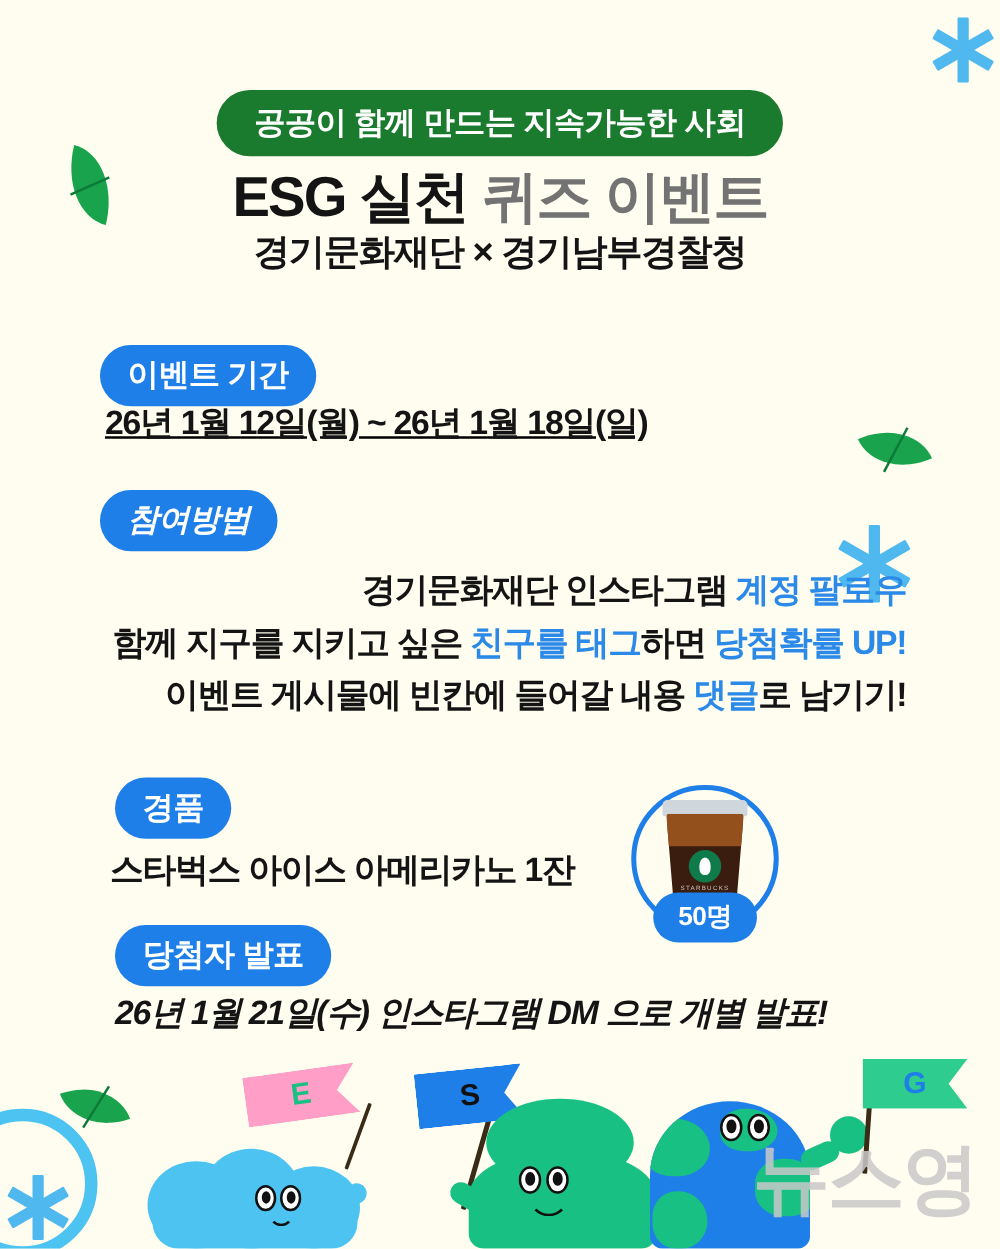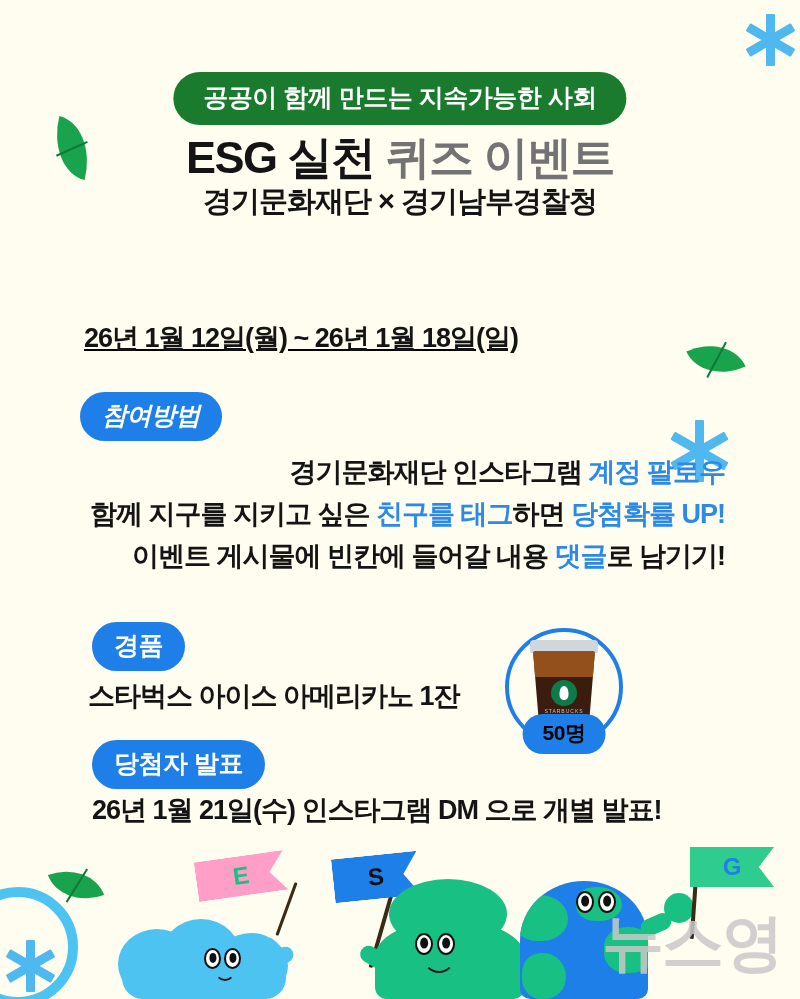--- a/index.html
+++ b/index.html
@@ -197,21 +197,21 @@
     font-size: 5px;
     letter-spacing: 1px;
     color: #c9c2bb;
   }
   .count-badge {
     position: absolute;
     left: 50%;
     bottom: -8px;
     transform: translateX(-50%);
     background: #1f7fe8;
-    color: #000000;
+    color: #ffffff;
     border-radius: 22px;
     padding: 5px 20px 7px;
     font-size: 21px;
     font-weight: 700;
     letter-spacing: -0.5px;
     white-space: nowrap;
     text-align: right;
   }
 
   
@@ -350,20 +350,23 @@
   <div class="deco" style="left:-42px; bottom:-8px; width:120px; height:120px; border:10px solid #4cc3f0; border-radius:50%; box-sizing:border-box;"></div>
 
   <div class="green-badge">공공이 함께 만드는 지속가능한 사회</div>
 
   <div class="main-title">
     <span>ESG 실천 </span><span class="accent">퀴즈 이벤트</span>
   </div>
 
   <div class="org-line">경기문화재단 × 경기남부경찰청</div>
 
+  <div class="section" style="top:276px;">
+    <span class="pill">이벤트 기간</span>
+  </div>
   <div class="section" style="top:318px; left:84px;text-decoration:underline;">
     <div class="body-line">26년 1월 12일(월) ~ 26년 1월 18일(일)</div>
   </div>
 
   <div class="section" style="top:392px;font-style:italic;">
     <span class="pill">참여방법</span>
   </div>
   <div class="section" style="top:452px; left:90px;text-align:right;">
     <div class="body-line">
       <span>경기문화재단 인스타그램 </span><span class="hl">계정 팔로우</span>
@@ -392,21 +395,21 @@
       </div>
       <div class="cup-logo"></div>
       <div class="cup-word">STARBUCKS</div>
     </div>
     <div class="count-badge">50명</div>
   </div>
 
   <div class="section" style="top:740px; left:92px;">
     <span class="pill">당첨자 발표</span>
   </div>
-  <div class="section" style="top:790px; left:92px;">
+  <div class="section" style="top:790px; left:92px;font-style:italic;">
     <div class="body-line">26년 1월 21일(수) 인스타그램 DM 으로 개별 발표!</div>
   </div>
 
   <div class="illus">
 
     <div class="flag-pole" style="left:285px; bottom:62px; width:3px; height:56px; transform:rotate(20deg);"></div>
     <div class="flag" style="left:196px; bottom:103px; width:90px; height:40px; background:#ff9ec7; transform:rotate(-8deg);">
       <span style="color:#18c083;">E</span>
     </div>
 

